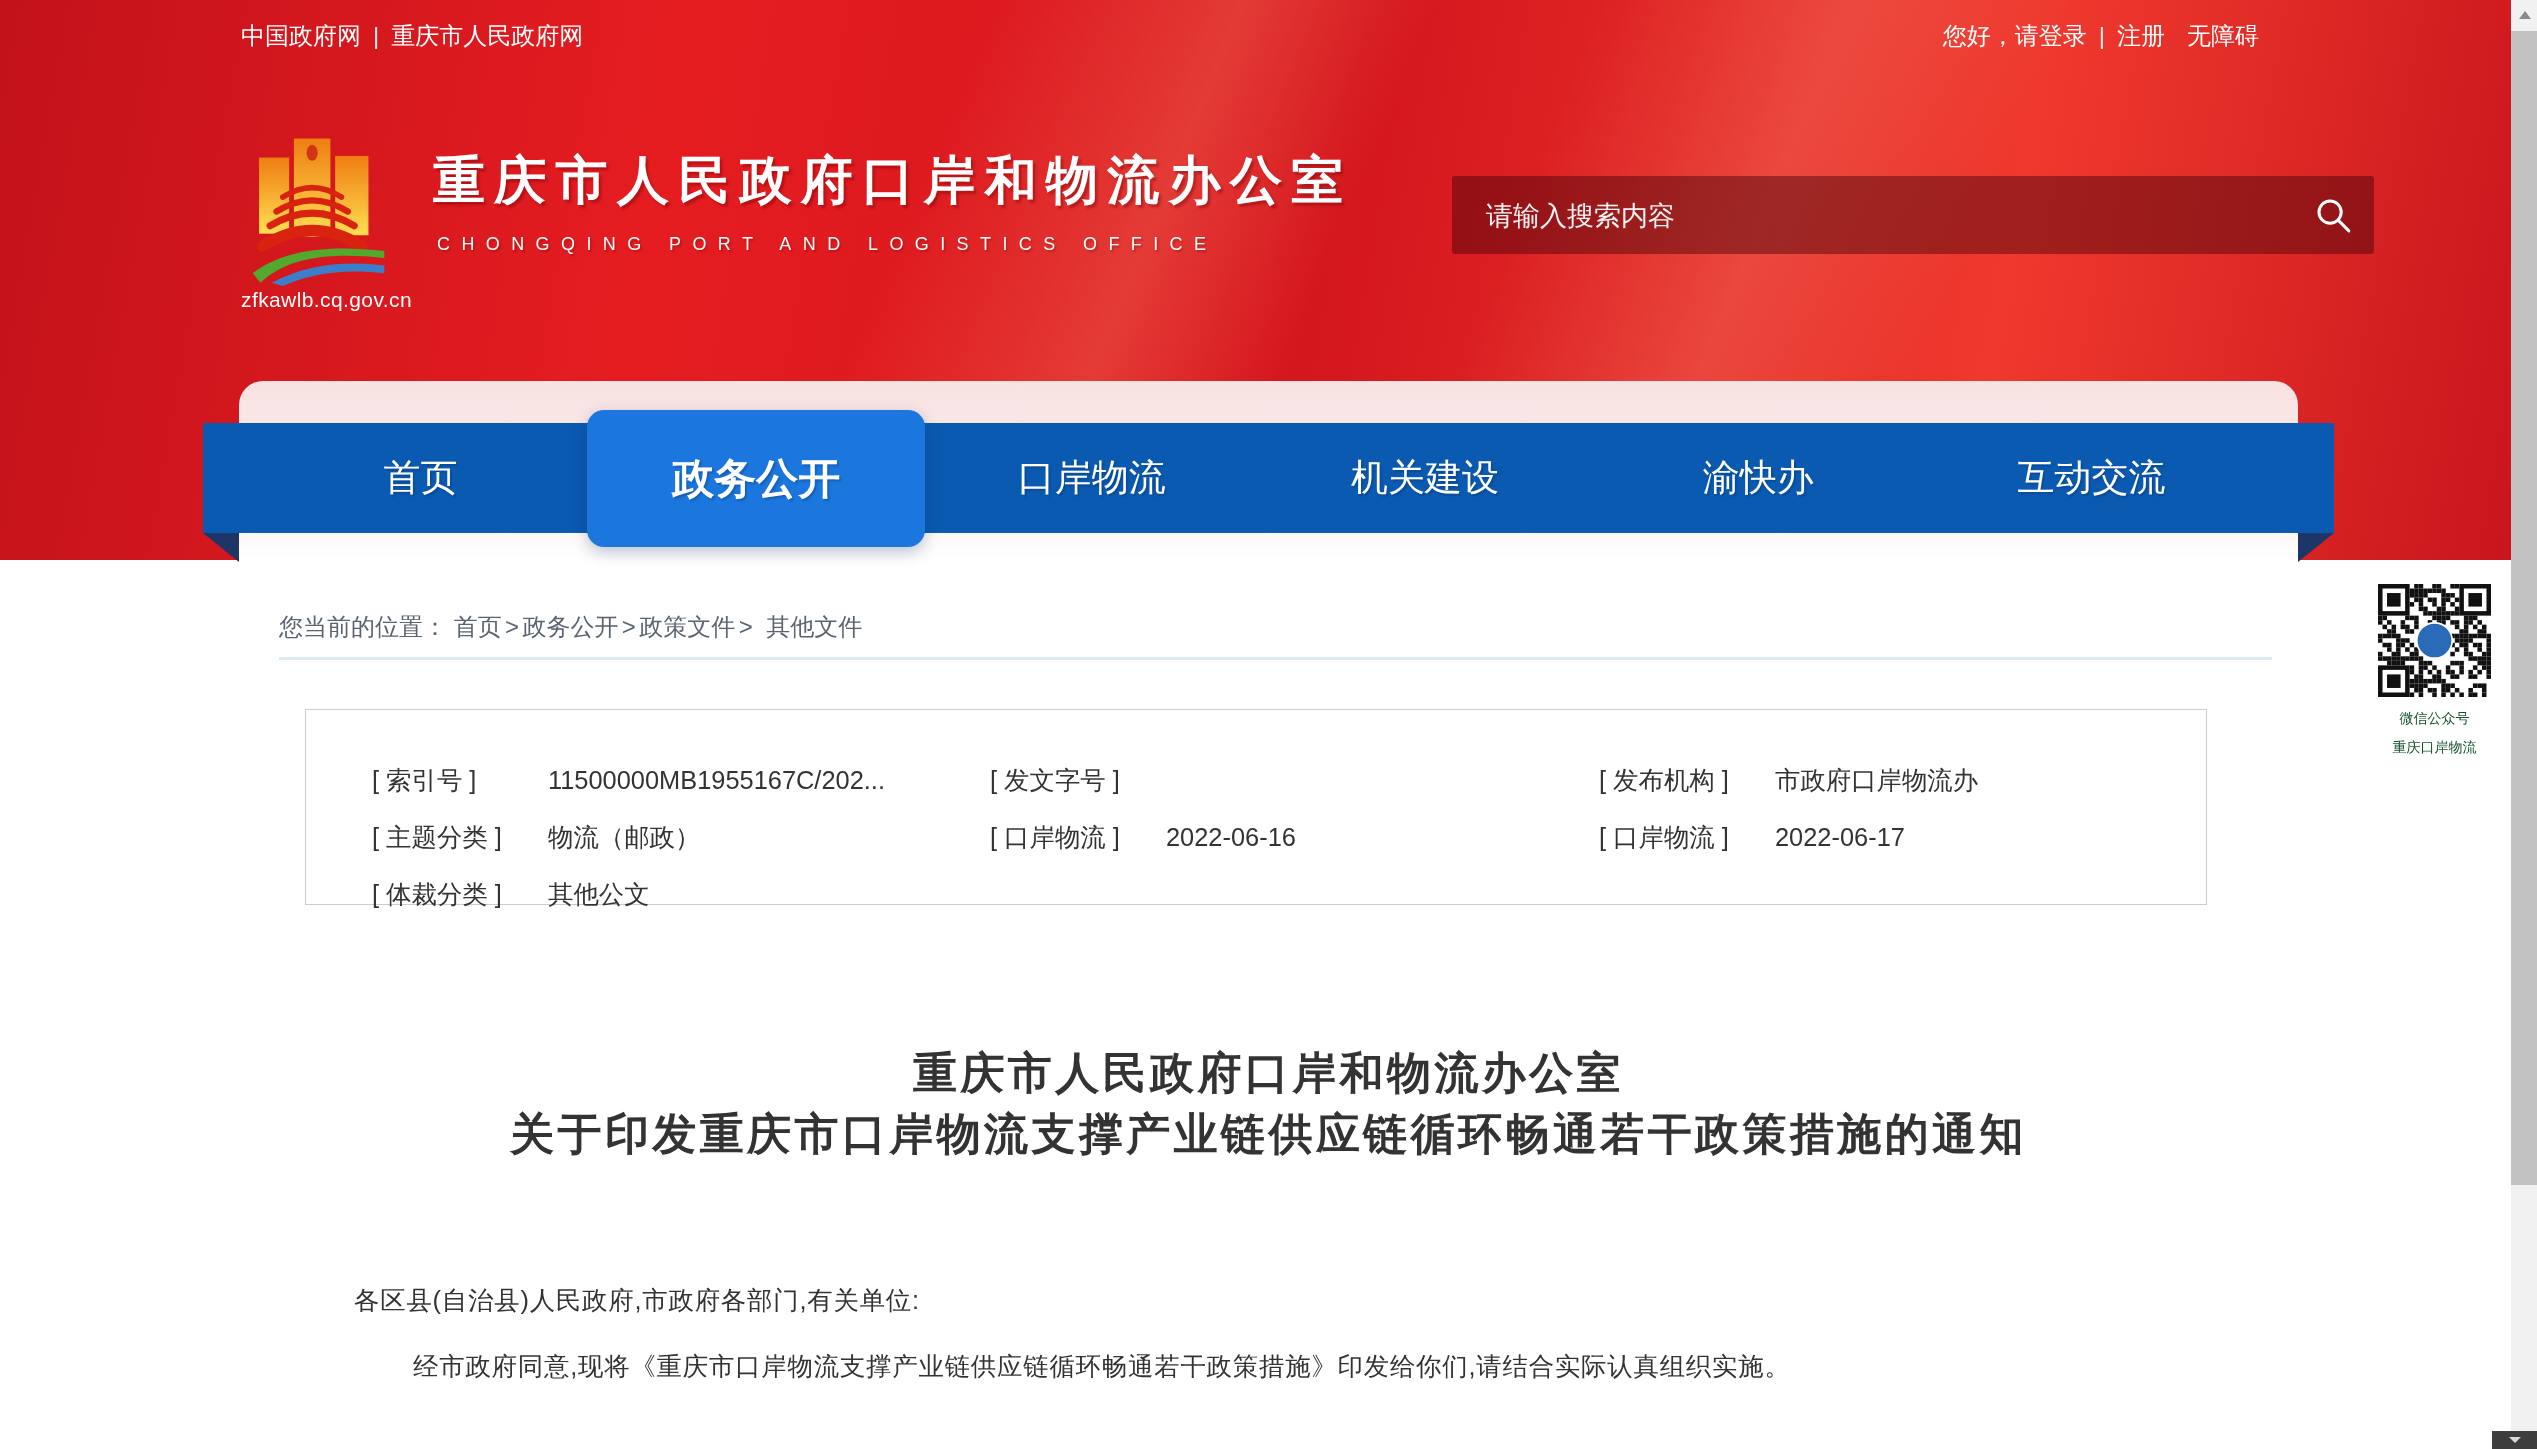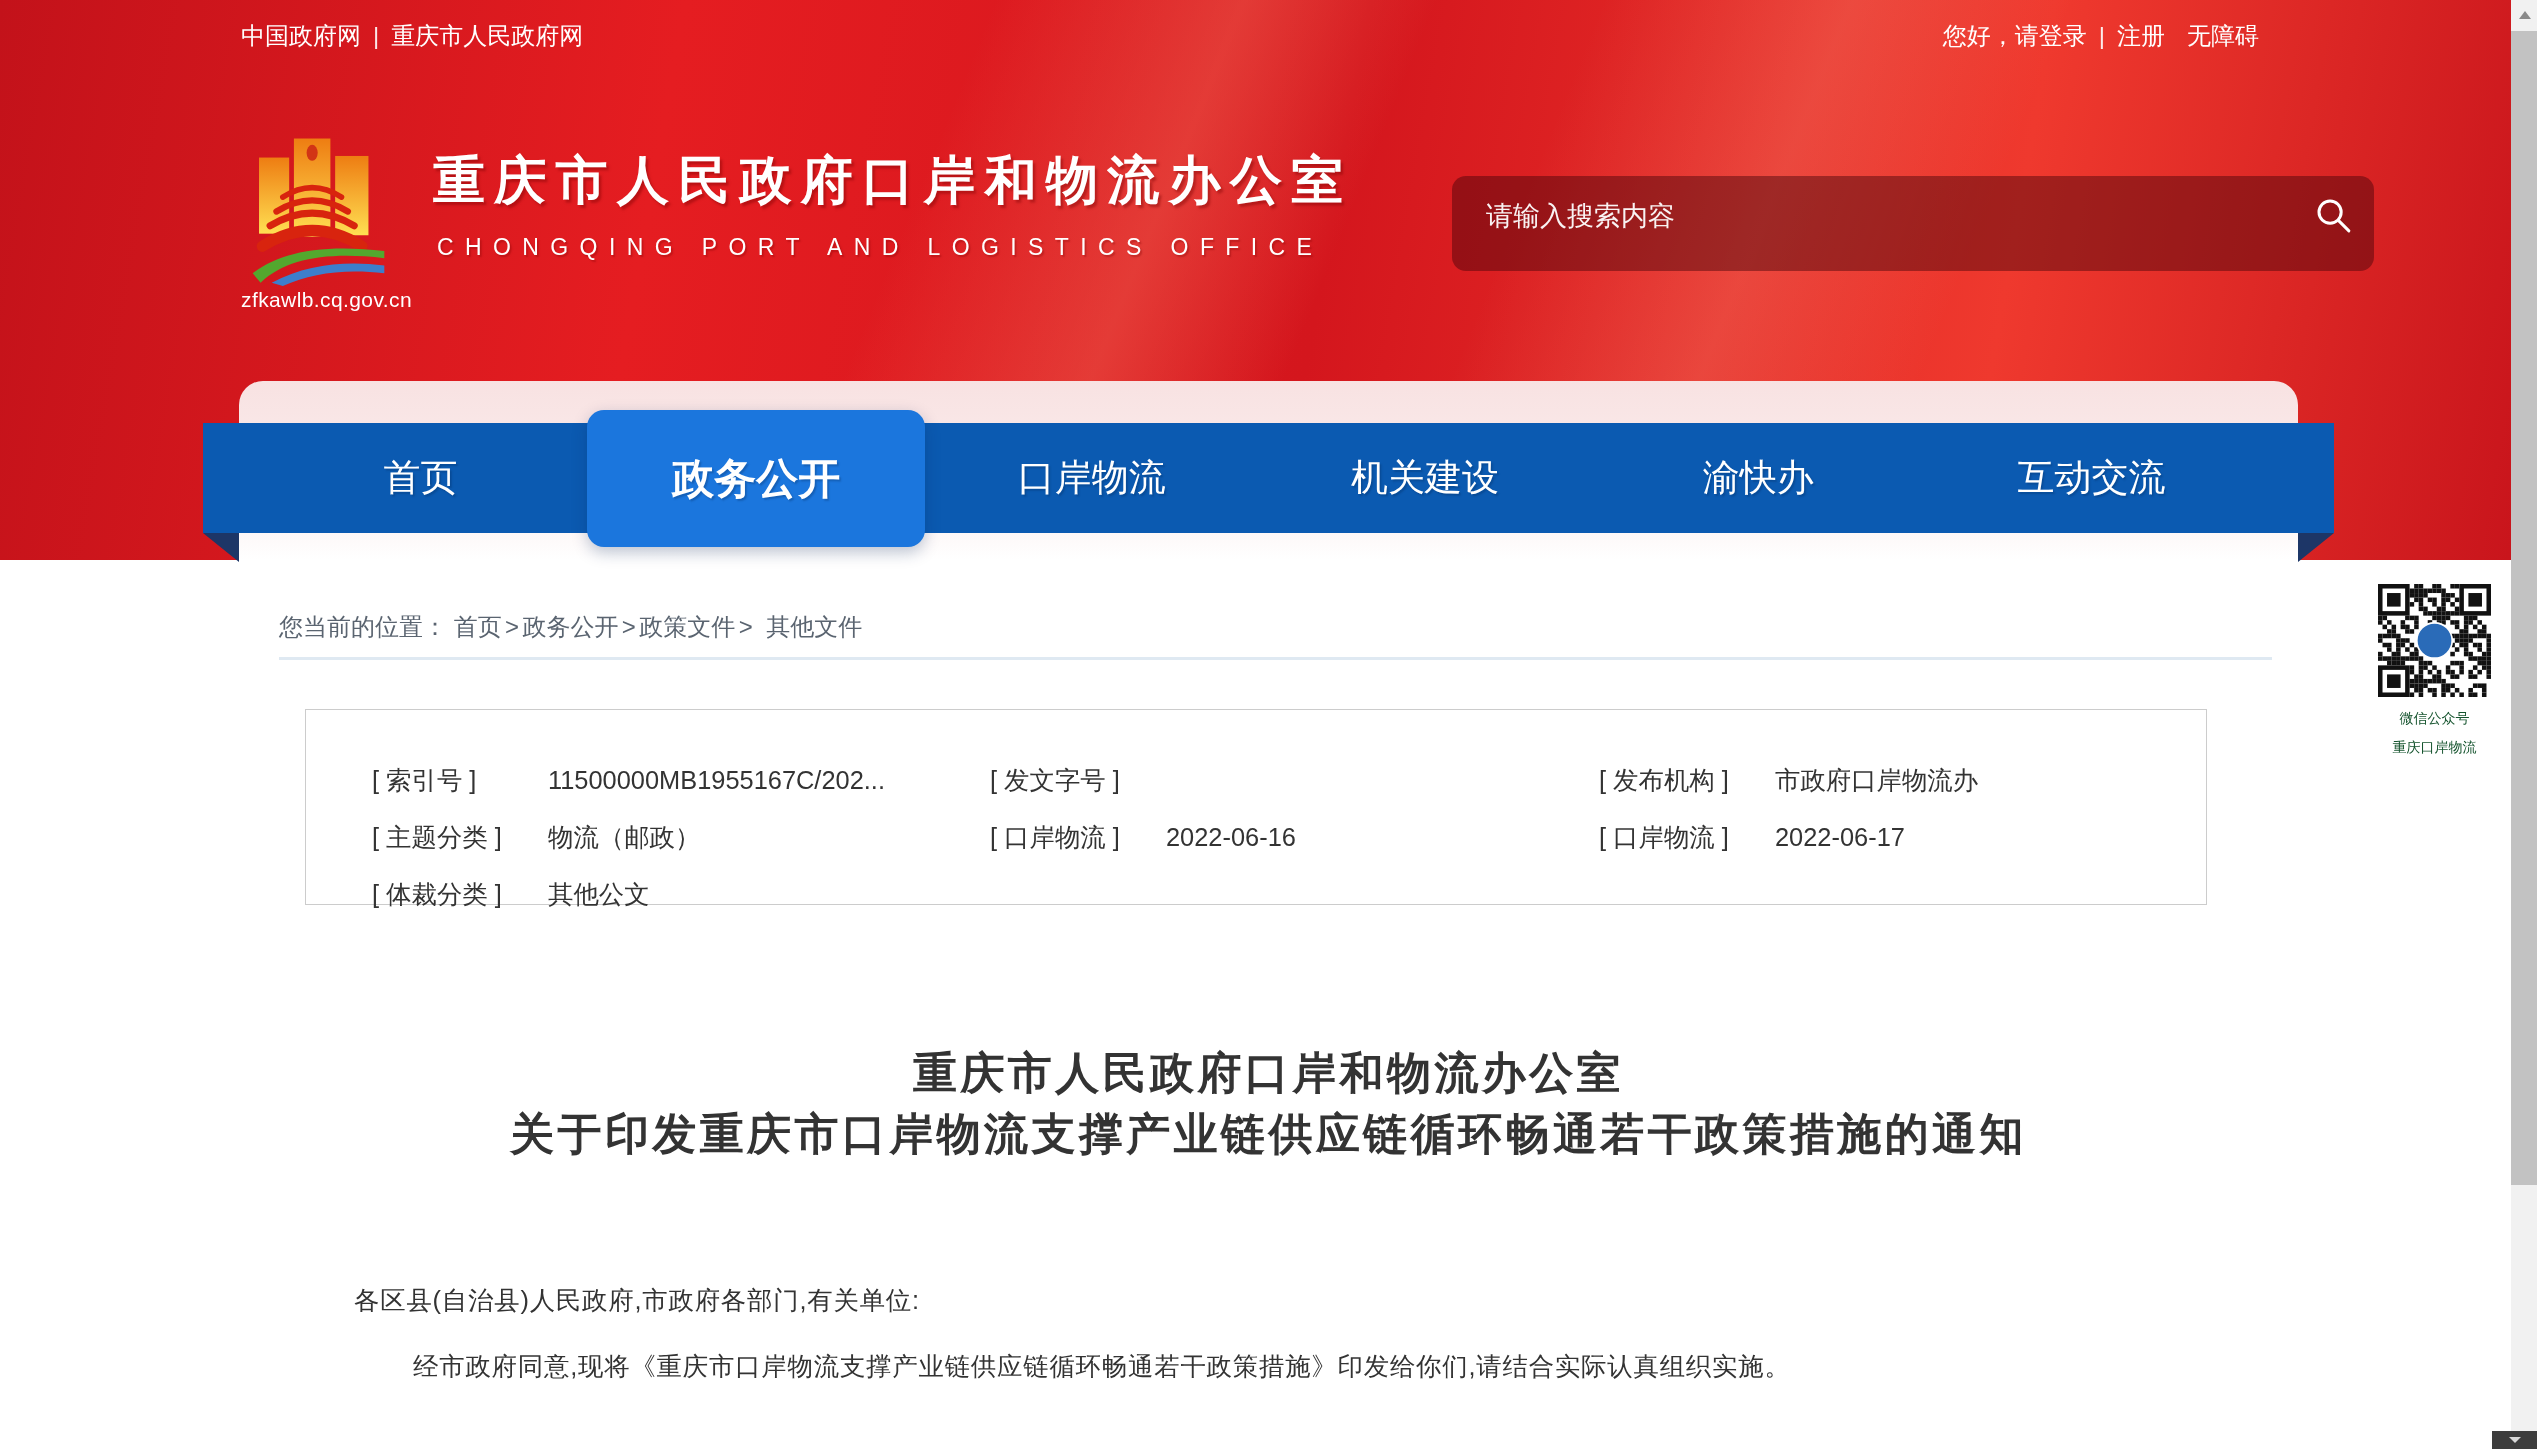--- a/index.html
+++ b/index.html
@@ -30,27 +30,27 @@
   .logo svg{display:block;margin:0 auto;}
   .logo-domain{font-size:21px;color:#fff;margin-top:1.7px;letter-spacing:0.4px;}
 
   .site-title{
     position:absolute;left:433px;top:146px;
     font-size:52px;font-weight:bold;color:#fff;letter-spacing:9.3px;white-space:nowrap;
     text-shadow:2.5px 3.4px 2.5px rgba(120,0,0,.40);
   }
   .site-subtitle{
     position:absolute;left:437px;top:234px;
-    font-size:23px;color:#fff;letter-spacing:11.4px;white-space:nowrap;
+    font-size:18px;color:#fff;letter-spacing:11.4px;white-space:nowrap;
     text-shadow:1.7px 1.7px 1.7px rgba(120,0,0,.35);
   }
 
   .searchbox{
-    position:absolute;left:1452px;top:176px;width:922px;height:95px;
-    background:rgba(66,2,8,.45);border-radius:14px;
+    position:absolute;left:1452px;top:176px;width:922px;height:78px;
+    background:rgba(66,2,8,.45);border-radius:3px;
   }
   .search-input{
     position:absolute;left:32px;top:0;width:787px;height:78px;
     background:transparent;border:none;outline:none;
     font-size:27px;color:#fff;font-family:"Liberation Sans",sans-serif;
   }
   .search-input::placeholder{color:#ffffff;opacity:.95;}
   .search-btn{position:absolute;right:20.3px;top:18.6px;width:41px;height:41px;cursor:pointer;background:none;border:none;padding:0;}
 
   

